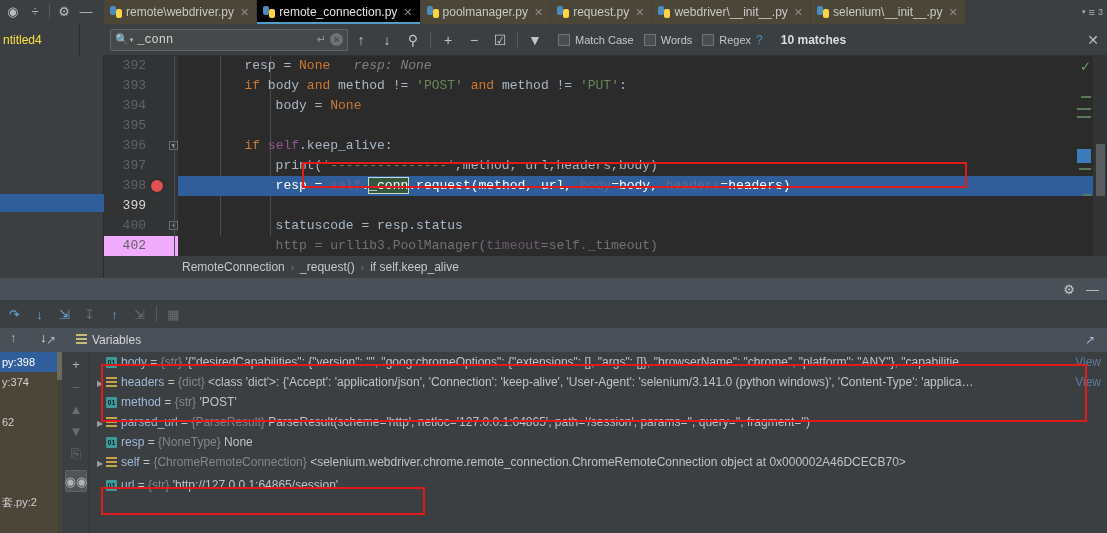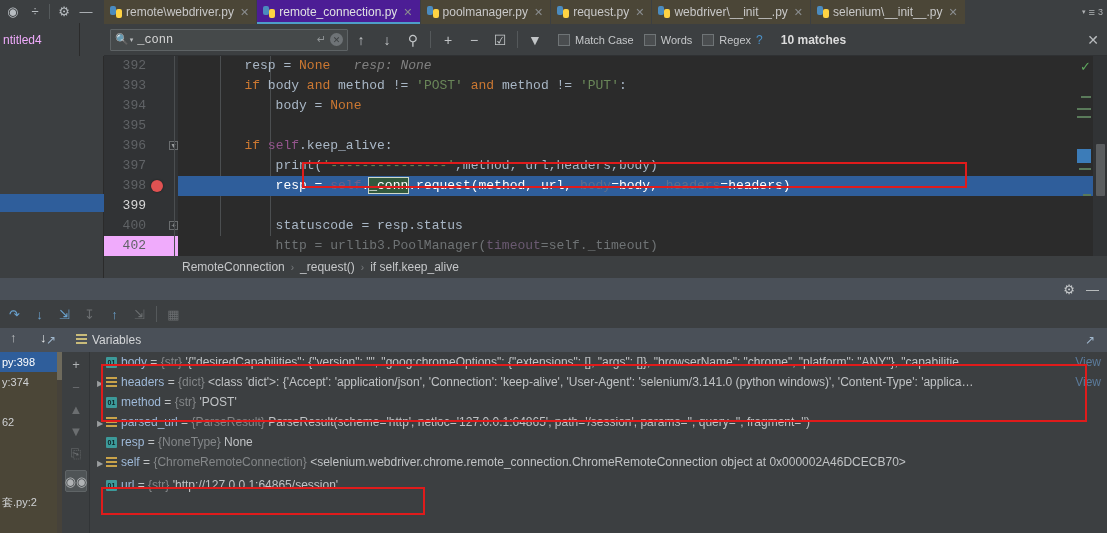--- a/index.html
+++ b/index.html
@@ -29,21 +29,21 @@
   .tabs {
     position: absolute; left: 104px; top: 0; height: 24px;
     display: flex; align-items: stretch;
   }
   .tab {
     display: flex; align-items: center; gap: 4px;
     padding: 0 7px 0 6px; height: 24px;
     background: #4b4637; color: #c8c8c8; font-size: 12px;
     border-right: 1px solid #3c3f41; position: relative; white-space: nowrap;
   }
-  .tab.active { background: #4c1d95; color: #dfe1e2; }
+  .tab.active { background: #000000; color: #dfe1e2; }
   .tab.active::after {
     content: ""; position: absolute; left: 0; right: 0; bottom: 0; height: 2px;
     background: #4e9ec9;
   }
   .pyicon {
     width: 12px; height: 12px; position: relative; display: inline-block; flex: none;
   }
   .pyicon::before, .pyicon::after {
     content: ""; position: absolute; width: 6px; height: 9px; border-radius: 2px;
   }
@@ -52,21 +52,21 @@
   .tabclose { color: #8a8d8f; font-size: 11px; margin-left: 2px; }
 
   .tabs-right {
     position: absolute; right: 4px; top: 1px; height: 22px;
     display: flex; align-items: center; gap: 3px; color: #b0b3b5; font-size: 11px;
   }
 
   
   .proj-label {
     position: absolute; left: 0; top: 23px; width: 80px; height: 33px;
-    background: #3c3f41; color: #f0abfc; font-size: 12px;
+    background: #3c3f41; color: #fde047; font-size: 12px;
     display: flex; align-items: center; padding-left: 3px;
     border-right: 1px solid #2b2b2b;
   }
 
   
   .findbar {
     position: absolute; left: 104px; top: 24px; width: 1003px; height: 32px;
     background: #3c3f41; display: flex; align-items: center; padding: 0 6px;
     border-bottom: 1px solid #2f3133;
   }

